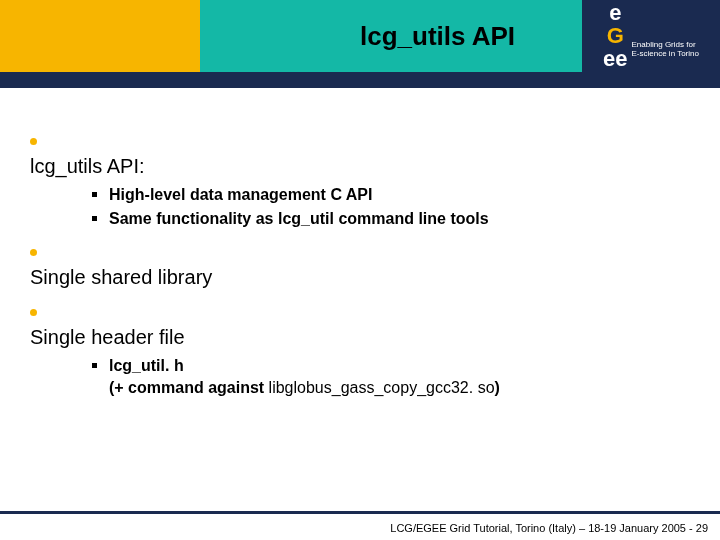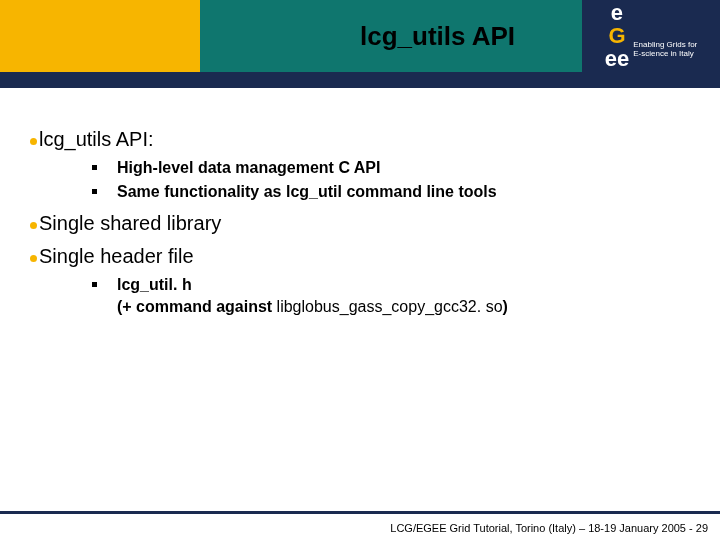--- a/index.html
+++ b/index.html
@@ -7,21 +7,21 @@
     font-family: Arial, Helvetica, sans-serif;
     width: 720px;
     height: 540px;
     overflow: hidden;
     position: relative;
     background: #fff;
   }
   .header {
     width: 100%;
     height: 72px;
-    background: #0f766e;
+    background: #14b8a6;
     display: flex;
     align-items: stretch;
     position: relative;
   }
   .header-goldblock {
     flex: 0 0 200px;
     background: #f7b500;
   }
   .title-area {
     flex: 1;
@@ -72,43 +72,44 @@
     width: 100%;
     height: 16px;
     background: #1a2a50;
   }
   .content {
     padding: 40px 20px 0 30px;
   }
   .bullet-row {
     display: flex;
     align-items: flex-start;
-    gap: 2px;
+    gap: 10px;
     margin-top: 10px;
+    flex-direction: column;
   }
   .bullet-row.first { margin-top: 0; }
   .dot {
     width: 7px;
     height: 7px;
     background: #f7b500;
     border-radius: 50%;
     margin-top: 10px;
     flex-shrink: 0;
   }
   .bullet-text {
     font-size: 20px;
     color: #000;
   }
   .sub-list {
     margin: 6px 0 8px 62px;
   }
   .sub-row {
     display: flex;
     align-items: flex-start;
-    gap: 20px;
+    gap: 12px;
     margin-top: 2px;
   }
   .sq {
     width: 5px;
     height: 5px;
     background: #000;
     margin-top: 8px;
     flex-shrink: 0;
   }
   .sub-text {
@@ -147,21 +148,21 @@
     <div class="title">lcg_utils API</div>
   </div>
   <div class="logo-area">
     <div class="logo-graphic">
       <span class="logo-e">e</span>
       <span class="logo-g">G</span>
       <span class="logo-e">ee</span>
     </div>
     <div class="logo-tag">
       <span>Enabling Grids for</span><br>
-      <span>E-science in Italy</span>
+      <span>E-science in Torino</span>
     </div>
   </div>
 </div>
 <div class="dark-strip"></div>
 
 <div class="content">
 
   <div class="bullet-row first">
     <div class="dot"></div>
     <div class="bullet-text">lcg_utils API:</div>

